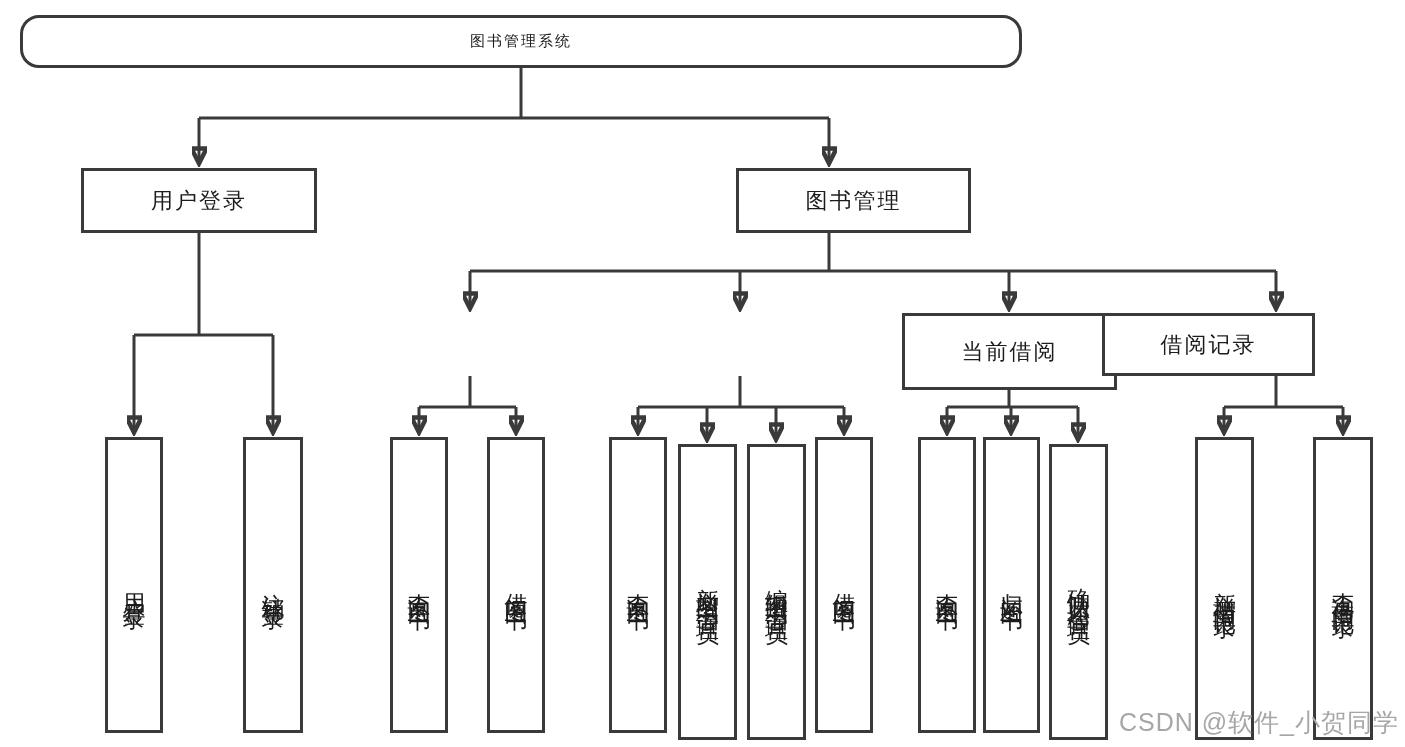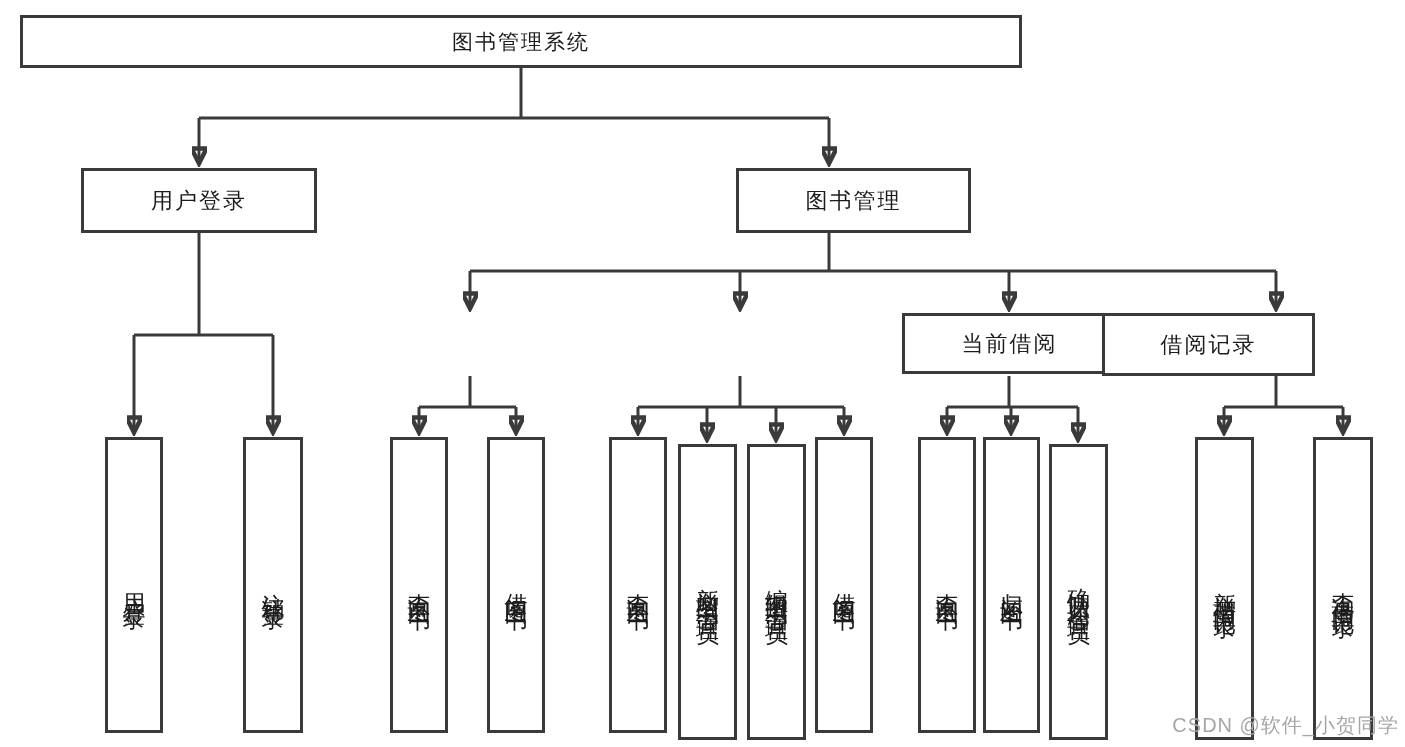--- a/index.html
+++ b/index.html
@@ -21,42 +21,42 @@
   .connectors .arrowline{stroke:var(--line);stroke-width:3;fill:none;}
   .hbox{
     position:absolute;
     box-sizing:border-box;
     border:3px solid var(--line);
     background:#fff;
     display:flex;align-items:center;justify-content:center;
     font-size:22px;letter-spacing:2px;color:var(--text);
     z-index:2;
   }
-  .root-box{font-size:21px;}
+  .root-box{font-size:15px;border-radius:19px;}
   .vbox{
     position:absolute;
     box-sizing:border-box;
     border:3px solid var(--line);
     background:#fff;
     display:flex;align-items:center;justify-content:center;
     z-index:2;
   }
   .vlabel{
     writing-mode:vertical-lr;
     text-orientation:mixed;
     font-size:23px;
     letter-spacing:5px;
     line-height:1;
     white-space:nowrap;
     color:var(--text);
   }
   .watermark{
     position:absolute;
     right:6px;bottom:8px;
-    font-size:20px;
+    font-size:25px;
     color:var(--watermark);
     letter-spacing:1px;
     z-index:5;
     text-align:center;
   }
 </style>
 </head>
 <body>
 
 <div class="stage">
@@ -106,21 +106,21 @@
     <span>图书管理系统</span>
   </div>
 
   <div class="hbox" style="left:81px;top:168px;width:236px;height:65px;">
     <span>用户登录</span>
   </div>
   <div class="hbox" style="left:712px;top:168px;width:235px;height:65px;margin-left:24px;">
     <span>图书管理</span>
   </div>
 
-  <div class="hbox" style="left:902px;top:313px;width:215px;height:61px;">
+  <div class="hbox" style="left:902px;top:313px;width:215px;height:77px;">
     <span>当前借阅</span>
   </div>
   <div class="hbox" style="left:1102px;top:313px;width:213px;height:63px;">
     <span>借阅记录</span>
   </div>
 
   <div class="vbox" style="left:105px;top:437px;width:58px;height:296px;">
     <span class="vlabel">用户登录</span>
   </div>
   <div class="vbox" style="left:243px;top:437px;width:60px;height:296px;">

